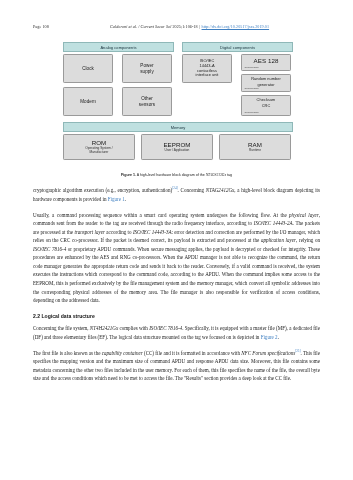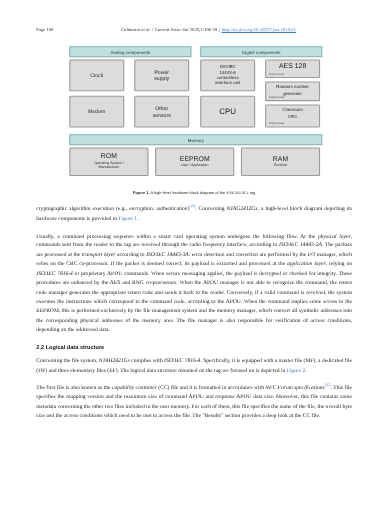--- a/index.html
+++ b/index.html
@@ -120,23 +120,20 @@
         <span class="t1">Other</span>
         <span class="t1">sensors</span>
       </div>
 
       <div class="node" style="left:152px;top:14px;width:50px;height:29px;">
         <span class="t1 sm">ISO/IEC</span>
         <span class="t1 sm">14443-A</span>
         <span class="t1 sm">contactless</span>
         <span class="t1 sm">interface unit</span>
       </div>
-      <div class="node" style="left:152px;top:47px;width:50px;height:29px;">
-        <span class="t1 big">CPU</span>
-      </div>
 
       <div class="node sub" style="left:211px;top:14px;width:50px;height:17px;">
         <span class="t1 mid">AES 128</span>
         <span class="t2">Coprocessor</span>
       </div>
       <div class="node sub" style="left:211px;top:34px;width:50px;height:18px;">
         <span class="t1 sm">Random number</span>
         <span class="t1 sm">generator</span>
         <span class="t2">Coprocessor</span>
       </div>

